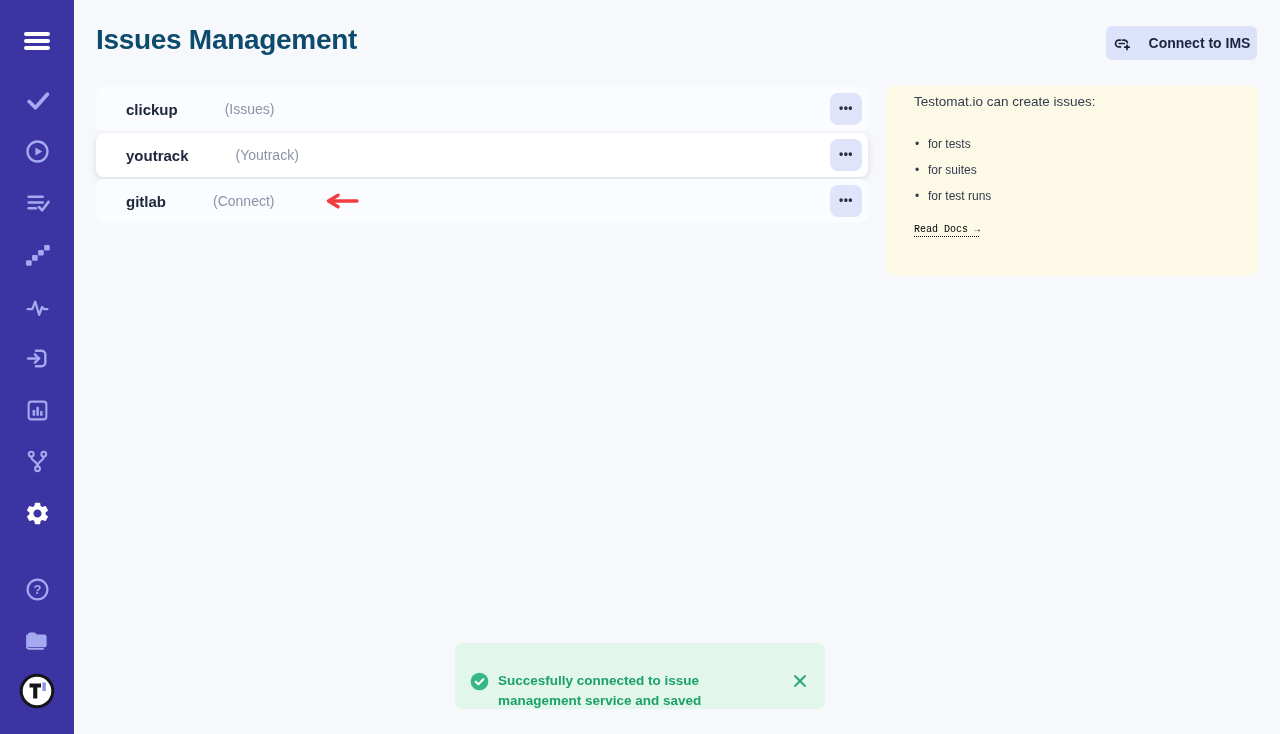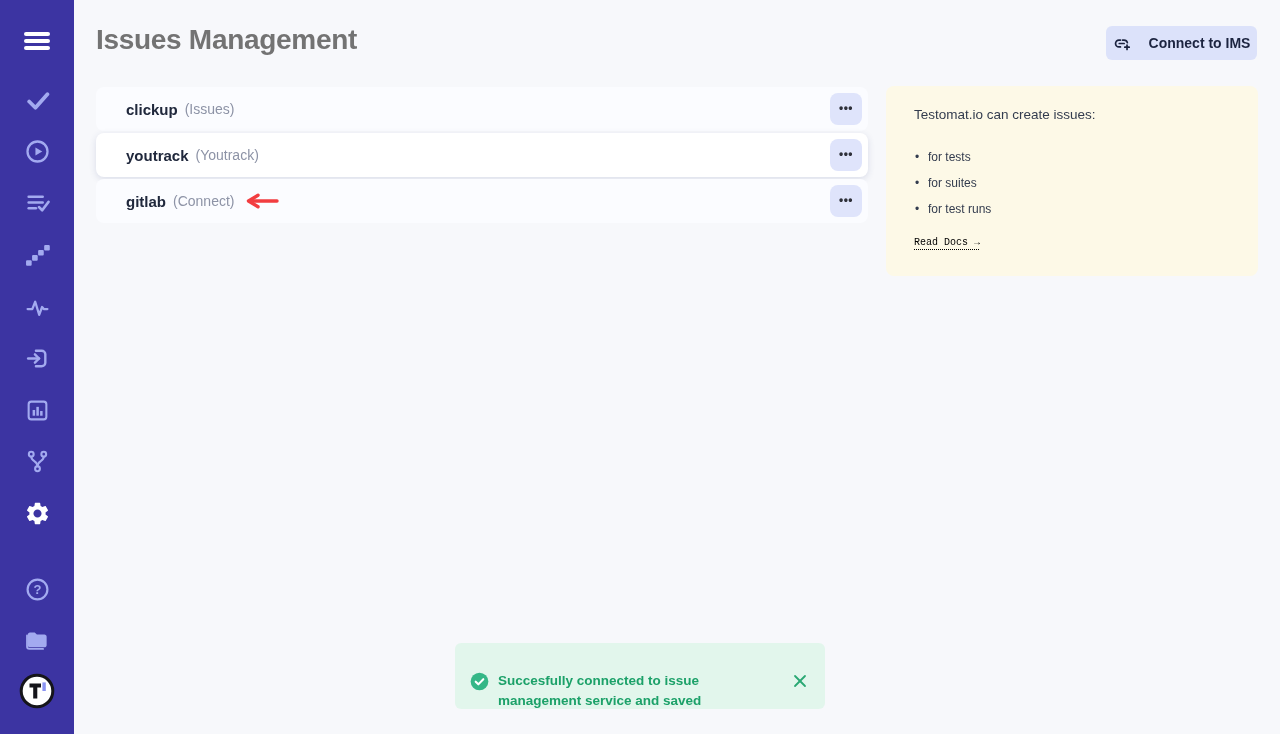--- a/index.html
+++ b/index.html
@@ -13,51 +13,51 @@
   .sidebar { position:absolute; left:0; top:0; width:74px; height:734px; background:#3c34a2; }
   .nav-item {
     position:absolute; left:0; width:74px; height:30px;
     display:flex; align-items:center; justify-content:center; cursor:pointer;
   }
   .nav-item svg { display:block; }
 
   
   .page-title {
     position:absolute; left:96px; top:24px; margin:0;
-    font-size:28px; font-weight:bold; color:#737373; letter-spacing:-0.3px;
+    font-size:28px; font-weight:bold; color:#0c4a6e; letter-spacing:-0.3px;
   }
   .connect-btn {
     position:absolute; left:1106px; top:26px; width:151px; height:34px;
     background:#dce2fa; border:none; border-radius:6px; cursor:pointer;
     display:flex; align-items:center; justify-content:center; gap:19px;
     color:#1c2440; font-size:14px; font-weight:bold; font-family:"Liberation Sans",sans-serif;
   }
 
   
   .ims-list { position:absolute; left:96px; top:87px; width:772px; }
   .ims-row {
     position:relative; height:44px; margin-bottom:2px; background:#fbfcff;
-    border-radius:8px; display:flex; align-items:center; padding-left:30px;
+    border-radius:8px; display:flex; align-items:center; padding-left:30px;gap:40px;
   }
   .ims-row.elevated { background:#ffffff; box-shadow:0 2px 7px rgba(45,55,120,0.14); }
   .row-label { font-size:15px; font-weight:bold; color:#20283c; }
   .row-type  { font-size:14px; color:#8d93a6; margin-left:7px; }
   .row-annotation { margin-left:9px; display:flex; align-items:center; }
   .row-menu-btn {
     position:absolute; right:6px; top:6px; width:32px; height:32px;
     border:none; border-radius:8px; background:#dfe4fb; cursor:pointer;
     color:#2e3039; font-size:12px; font-weight:bold; letter-spacing:0.5px;
     display:flex; align-items:center; justify-content:center; padding:0 0 3px 0;
     font-family:"Liberation Sans",sans-serif;
   }
 
   
   .info-box {
     position:absolute; left:886px; top:86px; width:372px; height:190px;
-    background:#fdf9e7; border-radius:8px; padding:21px 28px;
+    background:#fdf9e7; border-radius:8px; padding:8px 28px;
   }
   .info-title { font-size:13.5px; color:#333c4e; margin:0 0 22px 0; }
   .info-bullets { list-style:none; margin:0; padding:0; }
   .info-bullets li {
     position:relative; padding-left:14px; font-size:12px; color:#333c4e; line-height:26px;
   }
   .info-bullets li::before {
     content:"•"; position:absolute; left:1px; color:#333c4e;
   }
   .read-docs {

